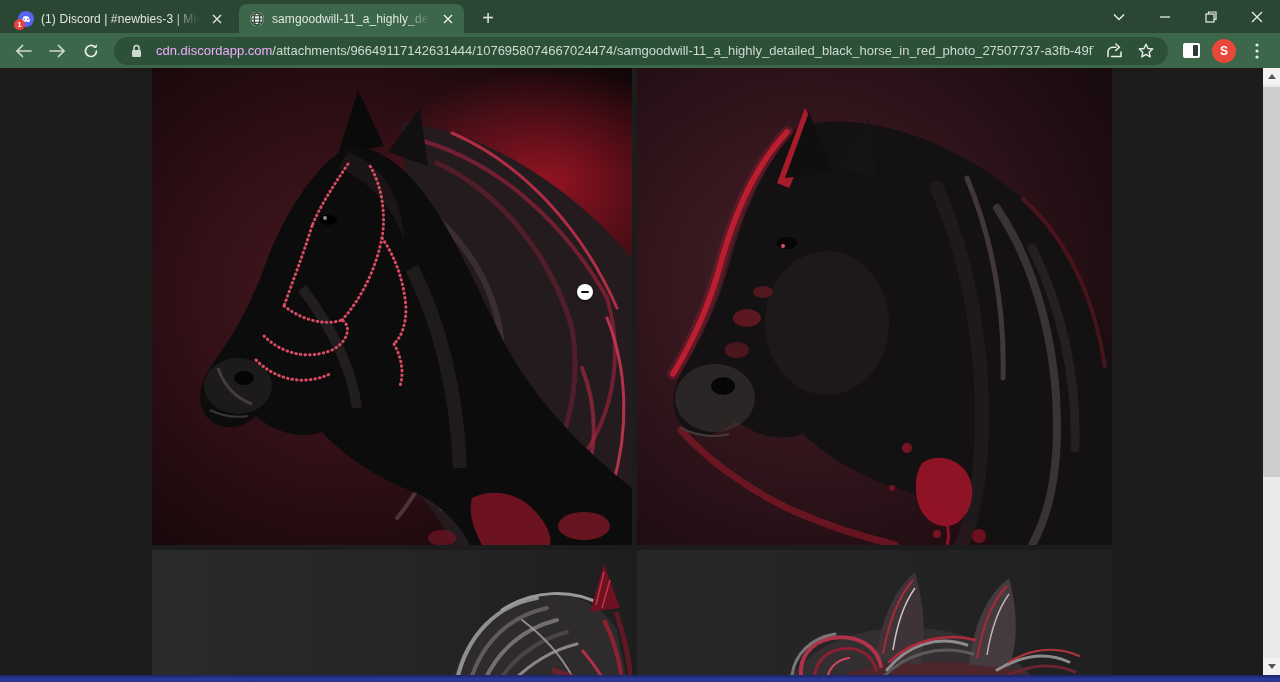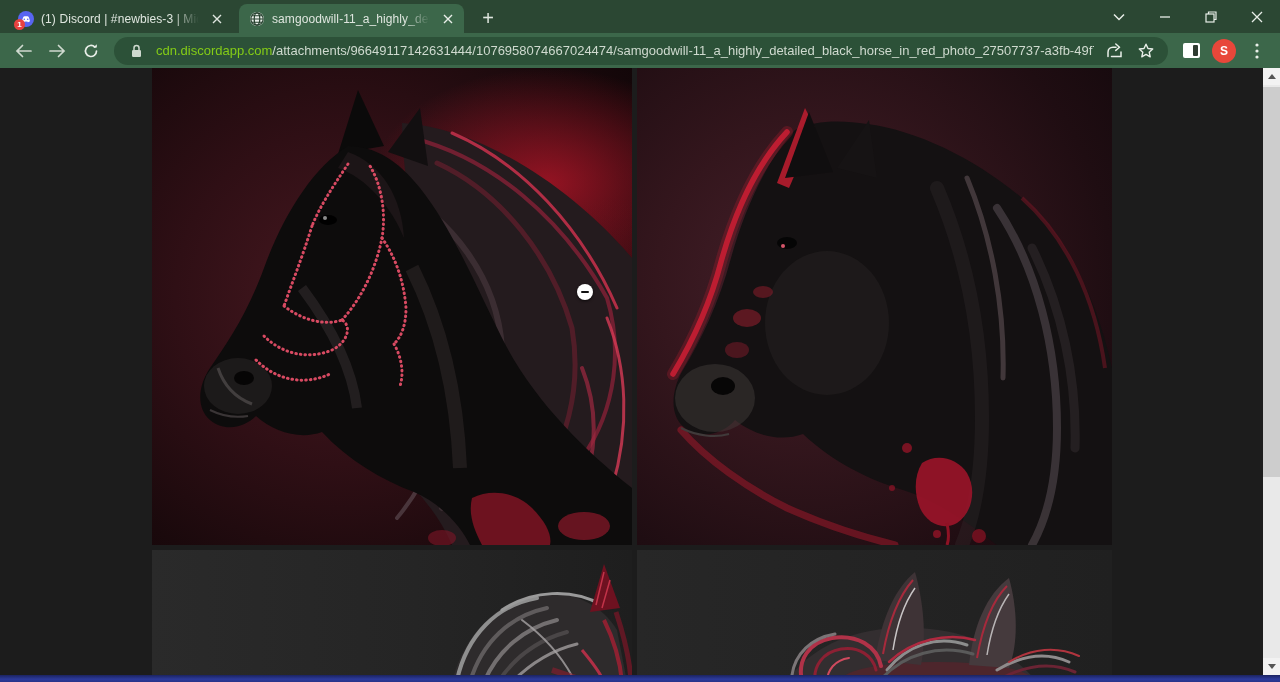--- a/index.html
+++ b/index.html
@@ -30,21 +30,21 @@
   .tabbar-right{position:absolute;right:0;top:0;height:33px;display:flex;align-items:center;}
   .winctl{width:46px;height:33px;display:flex;align-items:center;justify-content:center;color:#e8eee8;}
   .winctl svg{display:block;}
 
   
   .toolbar{height:35px;background:var(--toolbar-bg,#3c674a);display:flex;align-items:center;padding:0 8px;gap:4px;}
   .navbtn{width:30px;height:30px;border-radius:50%;display:flex;align-items:center;justify-content:center;flex:none;}
   .omnibox{flex:1;height:28px;background:var(--omnibox-bg,#2c5138);border-radius:14px;display:flex;
      align-items:center;padding:0 10px;gap:8px;min-width:0;margin:0 4px;}
   .url{flex:1;font-size:13px;white-space:nowrap;overflow:hidden;color:#cfdacf;min-width:0;}
-  .url .domain{color:#84cc16;}
+  .url .domain{color:#f0abfc;}
   .omni-icon{flex:none;display:flex;align-items:center;justify-content:center;width:24px;height:24px;}
   .toolbar-right{display:flex;align-items:center;gap:6px;flex:none;}
   .avatar{width:24px;height:24px;border-radius:50%;background:#e8473a;color:#fff;font-size:12px;font-weight:bold;
      display:flex;align-items:center;justify-content:center;}
   .panel-icon{width:17px;height:15px;background:#fff;border-radius:2px;position:relative;}
   .panel-icon::after{content:"";position:absolute;right:2px;top:2px;bottom:2px;width:5px;background:#2f3b31;border-radius:1px;}
 
   
   .content{position:absolute;top:68px;left:0;right:0;bottom:0;background:var(--content-bg,#1c1c1c);overflow:hidden;}
   .image-grid{position:absolute;left:152px;top:0;display:grid;grid-template-columns:480px 475px;

